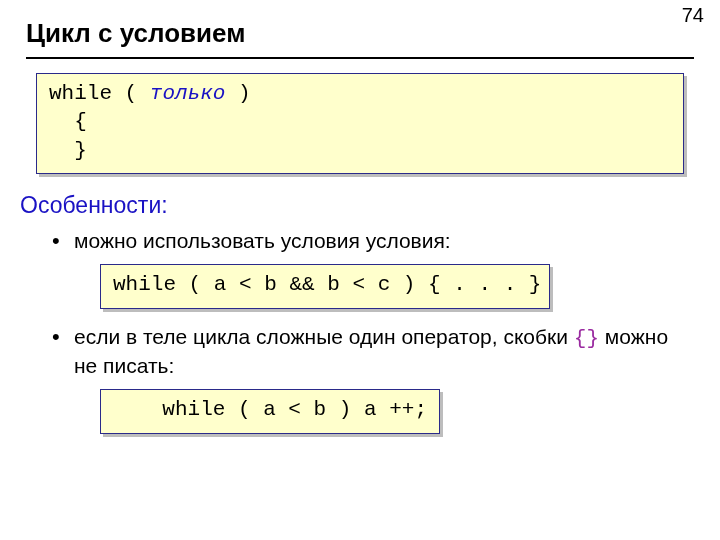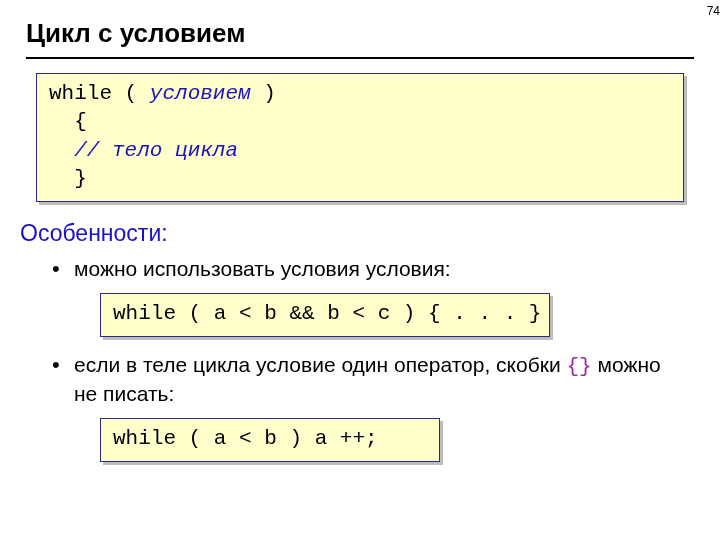--- a/index.html
+++ b/index.html
@@ -7,22 +7,22 @@
     width: 720px;
     height: 540px;
     background: #fff;
     font-family: Arial, Helvetica, sans-serif;
     position: relative;
     overflow: hidden;
   }
   .page-number {
     position: absolute;
     top: 4px;
-    right: 0;
-    font-size: 12px;
+    right: 16px;
+    font-size: 20px;
     color: #000;
   }
   .slide-title {
     font-size: 26px;
     font-weight: bold;
     color: #000;
     padding: 18px 0 8px 26px;
     border-radius: 20px;
   }
   .title-rule {
@@ -36,21 +36,21 @@
     box-shadow: 3px 3px 0 #bdbdbd;
     font-family: "Courier New", Courier, monospace;
     font-size: 21px;
     line-height: 1.35;
     padding: 6px 12px 8px 12px;
   }
   .code-box .line { white-space: pre; }
   .indent { display: inline-block; width: 2ch; }
   .cb1 { margin: 0 36px 0 36px; }
   .cb2 { margin: 10px 0 14px 100px; width: 450px; font-family: Liberation Mono, monospace; }
-  .cb3 { margin: 10px 0 0 100px; width: 340px; }
+  .cb3 { margin: 10px 0 0 100px; width: 340px; text-align: right; }
   .kw-blue-italic { color: #1a12c4; font-style: italic; }
   .section-heading {
     color: #1a12c4;
     font-size: 23px;
     margin: 18px 10px 8px 20px;
   }
   .bullet {
     font-size: 21px;
     color: #000;
     margin: 0 32px 0 52px;
@@ -74,35 +74,34 @@
 </style>
 </head>
 <body>
 
 <div class="page-number">74</div>
 
 <h1 class="slide-title">Цикл с условием</h1>
 <hr class="title-rule">
 
 <div class="code-box cb1">
-  <div class="line"><span>while ( </span><span class="kw-blue-italic">условием</span><span> )</span></div>
+  <div class="line"><span>while ( </span><span class="kw-blue-italic">только</span><span> )</span></div>
   <div class="line"><span class="indent"></span><span>{</span></div>
-  <div class="line"><span class="indent"></span><span class="kw-blue-italic">// </span><span class="kw-blue-italic">тело цикла</span></div>
   <div class="line"><span class="indent"></span><span>}</span></div>
 </div>
 
 <div class="section-heading">Особенности:</div>
 
 <div class="bullet">
   <span>можно использовать условия условия:</span>
 </div>
 
 <div class="code-box cb2">
   <div class="line nbsp">while ( a &lt; b &amp;&amp; b &lt; c ) { . . . }</div>
 </div>
 
 <div class="bullet">
-  <span>если в теле цикла условие один оператор, скобки </span><span class="purple-mono">{}</span><span> можно не писать:</span>
+  <span>если в теле цикла сложные один оператор, скобки </span><span class="purple-mono">{}</span><span> можно не писать:</span>
 </div>
 
 <div class="code-box cb3">
   <div class="line nbsp">while ( a &lt; b ) a ++;</div>
 </div>
 
 </body></html>

